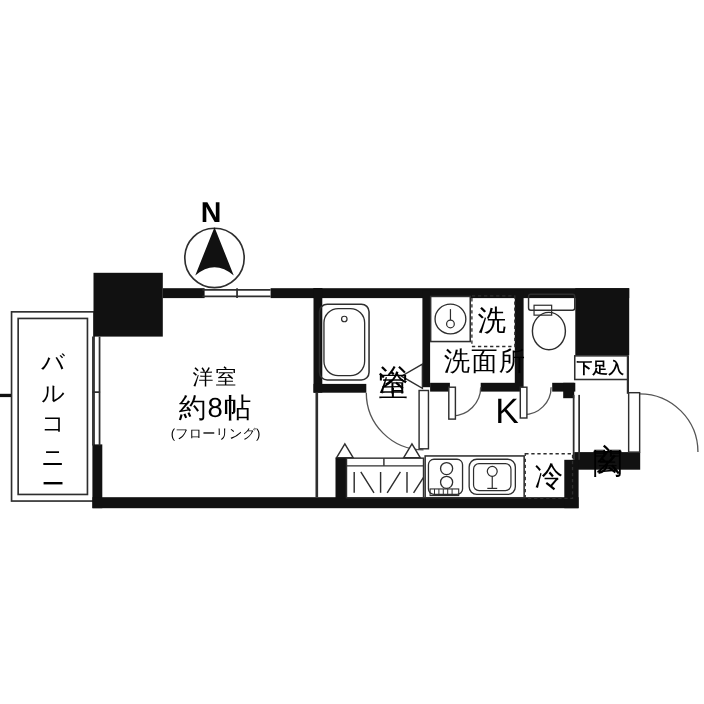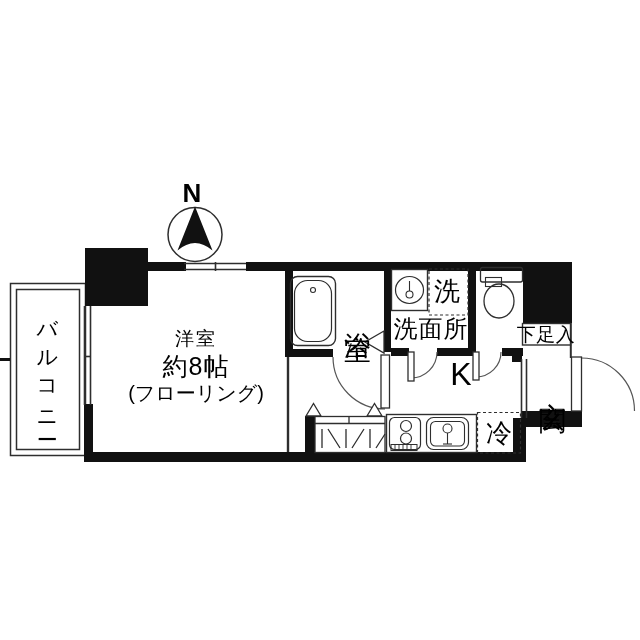--- a/index.html
+++ b/index.html
@@ -5,25 +5,25 @@
   html,body{margin:0;padding:0;background:#ffffff;}
   #canvas{position:relative;width:640px;height:640px;background:#ffffff;overflow:hidden;
           font-family:"Liberation Sans","DejaVu Sans",sans-serif;color:#000;}
   #plan-svg{position:absolute;left:0;top:0;}
   .lbl{position:absolute;transform:translate(-50%,-50%);color:#000;white-space:nowrap;
        text-align:center;line-height:1.08;}
   .vtext{writing-mode:vertical-rl;text-orientation:mixed;}
   .f-balcony{font-size:21px;letter-spacing:7px;}
   .f-room1{font-size:19px;letter-spacing:2px;}
   .f-room2{font-size:25px;letter-spacing:1px;}
-  .f-room3{font-size:20px;}
+  .f-room3{font-size:12px;}
   .f-bath{font-size:27px;letter-spacing:3px;}
   .f-washer{font-size:26px;}
   .f-washroom{font-size:24px;letter-spacing:1px;}
-  .f-shoebox{font-size:19px;letter-spacing:0.5px;}
+  .f-shoebox{font-size:14px;letter-spacing:0.5px;font-weight:bold;}
   .f-entrance{font-size:27px;letter-spacing:6px;}
   .f-k{font-size:32px;}
   .f-ksize{font-size:28px;letter-spacing:4px;}
   .f-fridge{font-size:26px;}
   .f-north{font-size:26px;font-weight:bold;}
   .stack{display:flex;flex-direction:column;align-items:center;gap:3px;}
 </style>
 </head>
 <body>
 
@@ -162,21 +162,21 @@
   <div class="lbl stack" style="left:196px;top:367px;">
     <span class="f-room1">洋室</span>
     <span class="f-room2">約8帖</span>
     <span class="f-room3">(フローリング)</span>
   </div>
 
   <div class="lbl vtext f-bath" style="left:357px;top:314px;">浴室</div>
 
   <div class="lbl f-washer" style="left:447px;top:291px;">洗</div>
 
-  <div class="lbl f-washroom" style="left:431px;top:329px;">洗面所</div>
+  <div class="lbl f-washroom" style="left:441px;top:329px;">洗面所</div>
 
   <div class="lbl f-shoebox" style="left:546px;top:334.5px;">下足入</div>
 
   <div class="lbl vtext f-entrance" style="left:552px;top:387px;">玄関</div>
 
   <div class="lbl f-k" style="left:461px;top:374px;">K</div>
 
 
   <div class="lbl f-fridge" style="left:499px;top:433px;">冷</div>
 </div>

